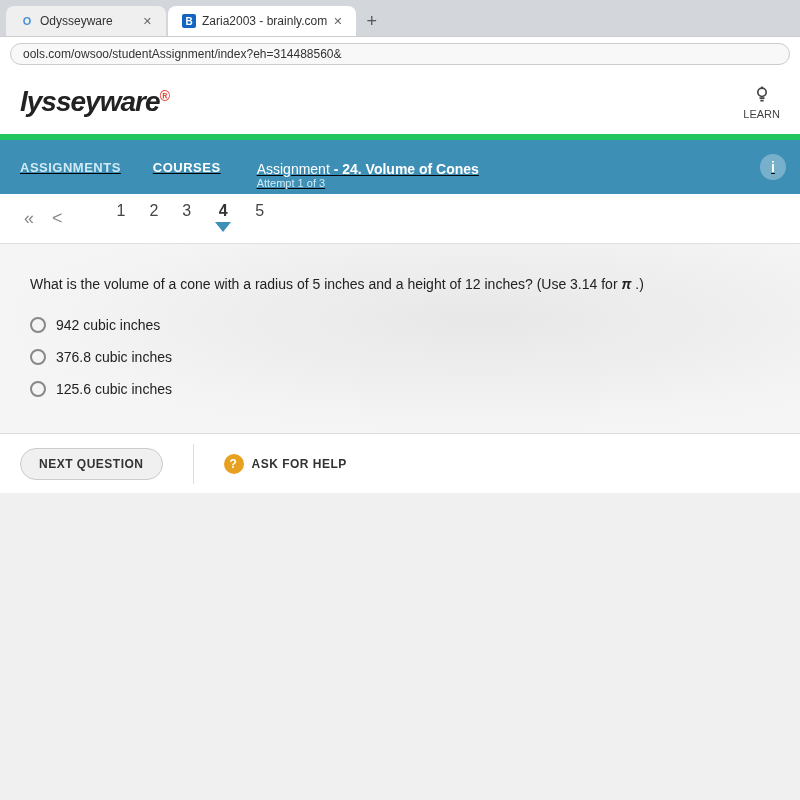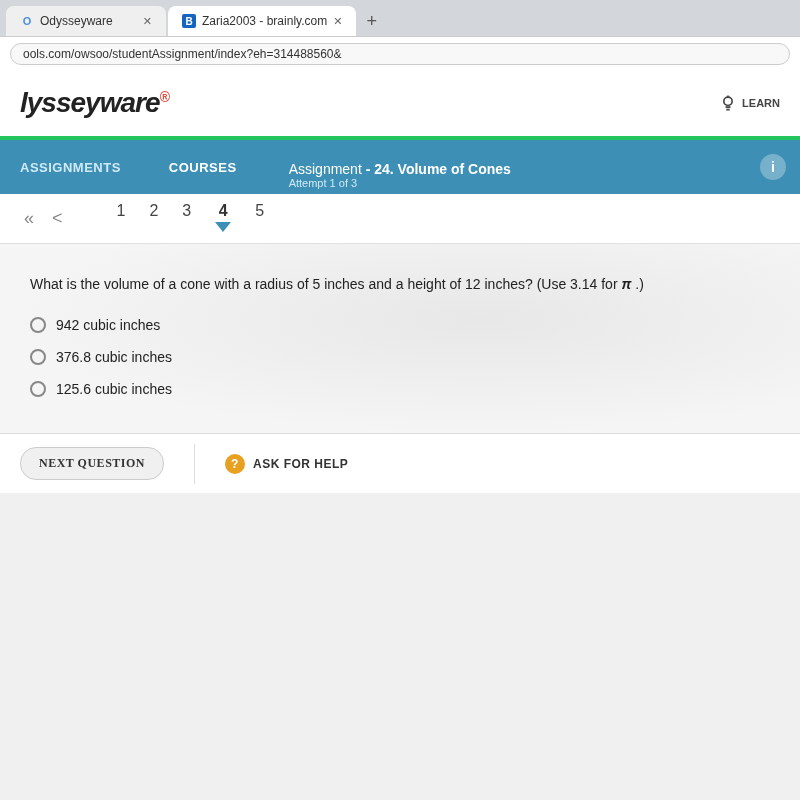--- a/index.html
+++ b/index.html
@@ -108,21 +108,21 @@
       align-items: center;
     }
 
     
     .app-header {
       background: #fff;
       display: flex;
       align-items: center;
       padding: 10px 20px;
       height: 70px;
-      border-bottom: 4px solid #22c55e;
+      border-bottom: 6px solid #22c55e;
     }
 
     .logo {
       font-size: 28px;
       font-weight: bold;
       color: #222;
       font-style: italic;
       letter-spacing: -1px;
     }
 
@@ -134,42 +134,43 @@
 
     .header-right {
       margin-left: auto;
       display: flex;
       align-items: center;
       gap: 30px;
     }
 
     .header-nav-item {
       display: flex;
-      flex-direction: row;
+      flex-direction: column;
       align-items: center;
       font-size: 11px;
-      font-weight: bold;
+      font-weight: normal;
       color: #444;
       gap: 4px;
       cursor: pointer;
     }
 
     .header-nav-item svg {
       width: 20px;
       height: 20px;
     }
 
     
     .nav-bar {
       background: #3d8fb5;
       display: flex;
       align-items: center;
       padding: 0 14px;
       height: 54px;
-      gap: 36px;
+      gap: 20px;
+      text-decoration: underline;
     }
 
     .nav-item {
       color: #d0eaf5;
       font-size: 13px;
       font-weight: bold;
       cursor: pointer;
       padding: 0 6px;
       letter-spacing: 0.5px;
     }
@@ -320,21 +321,20 @@
     .next-question-btn {
       background: #f0f0f0;
       border: 1px solid #ccc;
       border-radius: 16px;
       padding: 8px 18px;
       font-size: 12px;
       font-weight: bold;
       color: #333;
       cursor: pointer;
       letter-spacing: 0.5px;
-      font-family: Liberation Serif, serif;
     }
 
     .divider {
       width: 1px;
       height: 40px;
       background: #ddd;
       margin: 0 30px;
     }
 
     .ask-help-btn {

